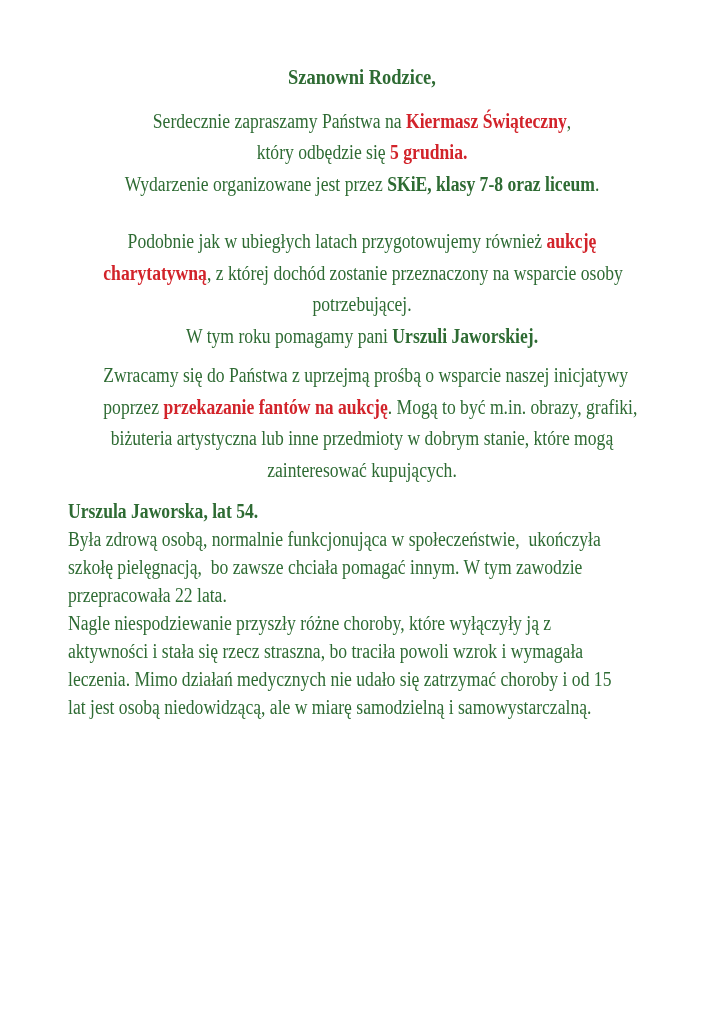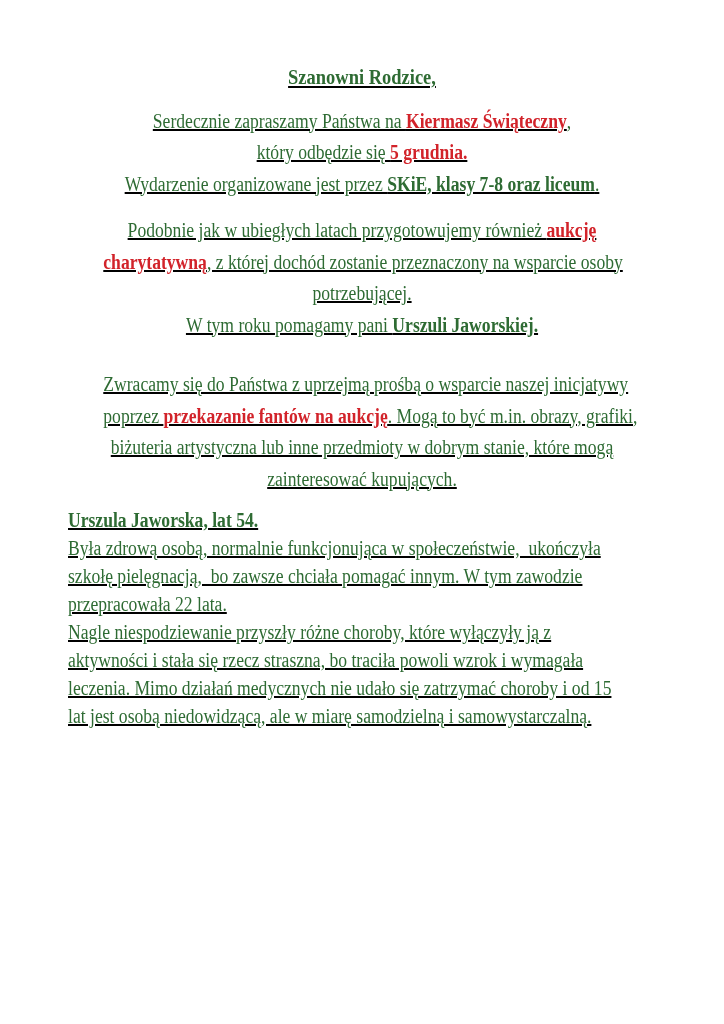--- a/index.html
+++ b/index.html
@@ -3,41 +3,40 @@
 <meta charset="utf-8">
 <style>
   html, body { margin: 0; padding: 0; background: #ffffff; }
   .page {
     position: relative;
     width: 724px;
     height: 804px;
     margin: 0 auto;
     background: var(--page-bg, #ffffff);
     overflow: hidden;
-    text-decoration: underline;
   }
   .letter {
     padding: 62px 68px 0 68px;
     font-family: "Liberation Serif", "DejaVu Serif", serif;
   }
   .block { margin: 0; }
   .line {
     white-space: pre;
     font-size: 20px;
   }
   .center { text-align: center; }
   .left   { text-align: left; }
   .center .line { line-height: 31.5px; transform: scaleX(0.88); transform-origin: 50% 50%; }
   .left   .line { line-height: 28px;   transform: scaleX(0.88); transform-origin: 0 50%; }
 
   
   .b-salutation     { margin-bottom: 12px; }
   .b-salutation .line { font-size: 21px; }
-  .b-invitation     { margin-bottom: 15px; }
-  .b-auction        { margin-bottom: 28px; }
+  .b-invitation     { margin-bottom: 26px; }
+  .b-auction        { margin-bottom: 8px; }
   .b-request        { margin-bottom: 11px; }
   .b-thanks         { margin-bottom: 36px; }
   .b-person-heading { }
   .b-bio            { margin-bottom: 24px; }
 
   .seg-g  { color: var(--text-green, #2e6b33); }
   .seg-gb { color: var(--text-green, #2e6b33); font-weight: bold; }
   .seg-rb { color: var(--accent-red, #d2232a); font-weight: bold; }
 </style>
 </head>

